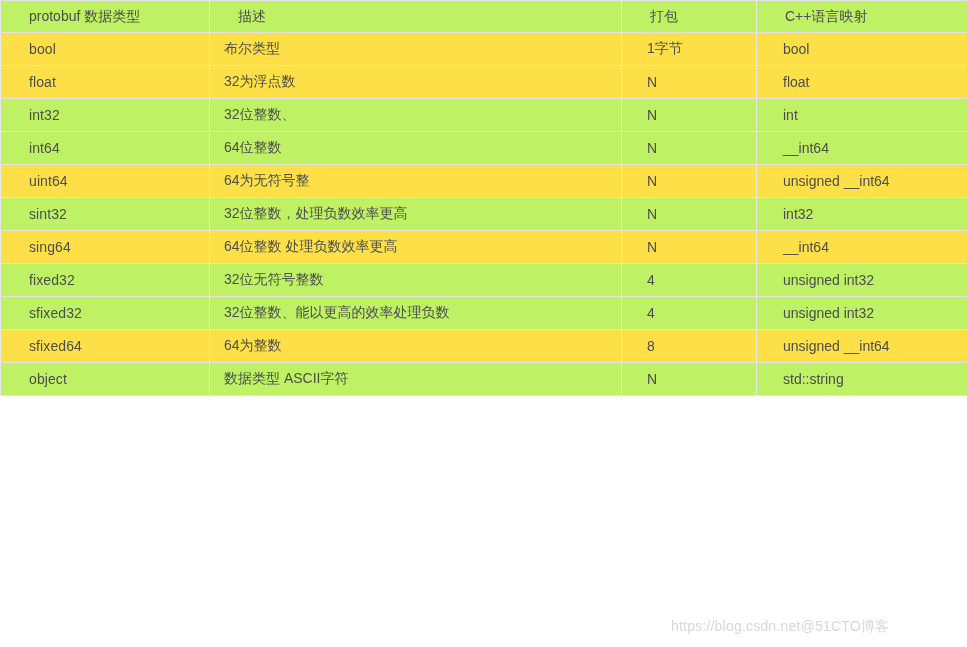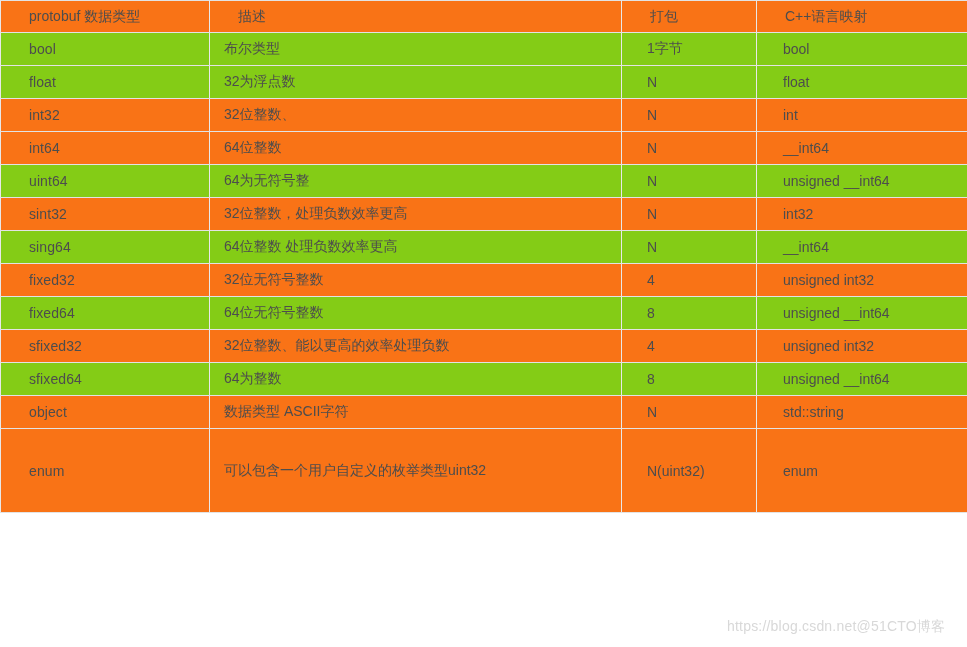--- a/index.html
+++ b/index.html
@@ -48,34 +48,34 @@
     padding-left: 28px;
   }
   table.proto-table tr.header-row th {
     height: 31px;
     background: #ffffff;
   }
   table.proto-table tr.data-row td {
     height: 32px;
   }
   table.proto-table tr.odd td,
-  table.proto-table tr.odd th { background: #84cc16; }
+  table.proto-table tr.odd th { background: #fde047; }
   table.proto-table tr.even td,
-  table.proto-table tr.even th { background: #f97316; }
+  table.proto-table tr.even th { background: #bef264; }
 
   table.proto-table td.col-type { padding-left: 28px; letter-spacing: 0.1px; }
   table.proto-table td.col-desc { padding-left: 14px; }
   table.proto-table td.col-pack { padding-left: 25px; }
   table.proto-table td.col-cpp  { padding-left: 26px; }
 
   table.proto-table tr.tall-row td { height: 83px; }
 
   .watermark {
     position: absolute;
-    left: 727px;
+    left: 671px;
     top: 618px;
     font-size: 14px;
     color: #d8d8d8;
     letter-spacing: 0.2px;
     white-space: nowrap;
     pointer-events: none;
     font-family: "Liberation Sans", "DejaVu Sans", sans-serif;
   }
 </style>
 </head>
@@ -140,48 +140,36 @@
           <td class="col-desc">64位整数 处理负数效率更高</td>
           <td class="col-pack">N</td>
           <td class="col-cpp">__int64</td>
         </tr>
         <tr class="data-row even">
           <td class="col-type">fixed32</td>
           <td class="col-desc">32位无符号整数</td>
           <td class="col-pack">4</td>
           <td class="col-cpp">unsigned int32</td>
         </tr>
-        <tr class="data-row odd">
-          <td class="col-type">fixed64</td>
-          <td class="col-desc">64位无符号整数</td>
-          <td class="col-pack">8</td>
-          <td class="col-cpp">unsigned __int64</td>
-        </tr>
         <tr class="data-row even">
           <td class="col-type">sfixed32</td>
           <td class="col-desc">32位整数、能以更高的效率处理负数</td>
           <td class="col-pack">4</td>
           <td class="col-cpp">unsigned int32</td>
         </tr>
         <tr class="data-row odd">
           <td class="col-type">sfixed64</td>
           <td class="col-desc">64为整数</td>
           <td class="col-pack">8</td>
           <td class="col-cpp">unsigned __int64</td>
         </tr>
         <tr class="data-row even">
           <td class="col-type">object</td>
           <td class="col-desc">数据类型 ASCII字符</td>
           <td class="col-pack">N</td>
           <td class="col-cpp">std::string</td>
         </tr>
-        <tr class="data-row even tall-row">
-          <td class="col-type">enum</td>
-          <td class="col-desc">可以包含一个用户自定义的枚举类型uint32</td>
-          <td class="col-pack">N(uint32)</td>
-          <td class="col-cpp">enum</td>
-        </tr>
       </tbody>
   </table>
 
   <div class="watermark">https://blog.csdn.net@51CTO博客</div>
 
 </div>
 
 </body></html>

